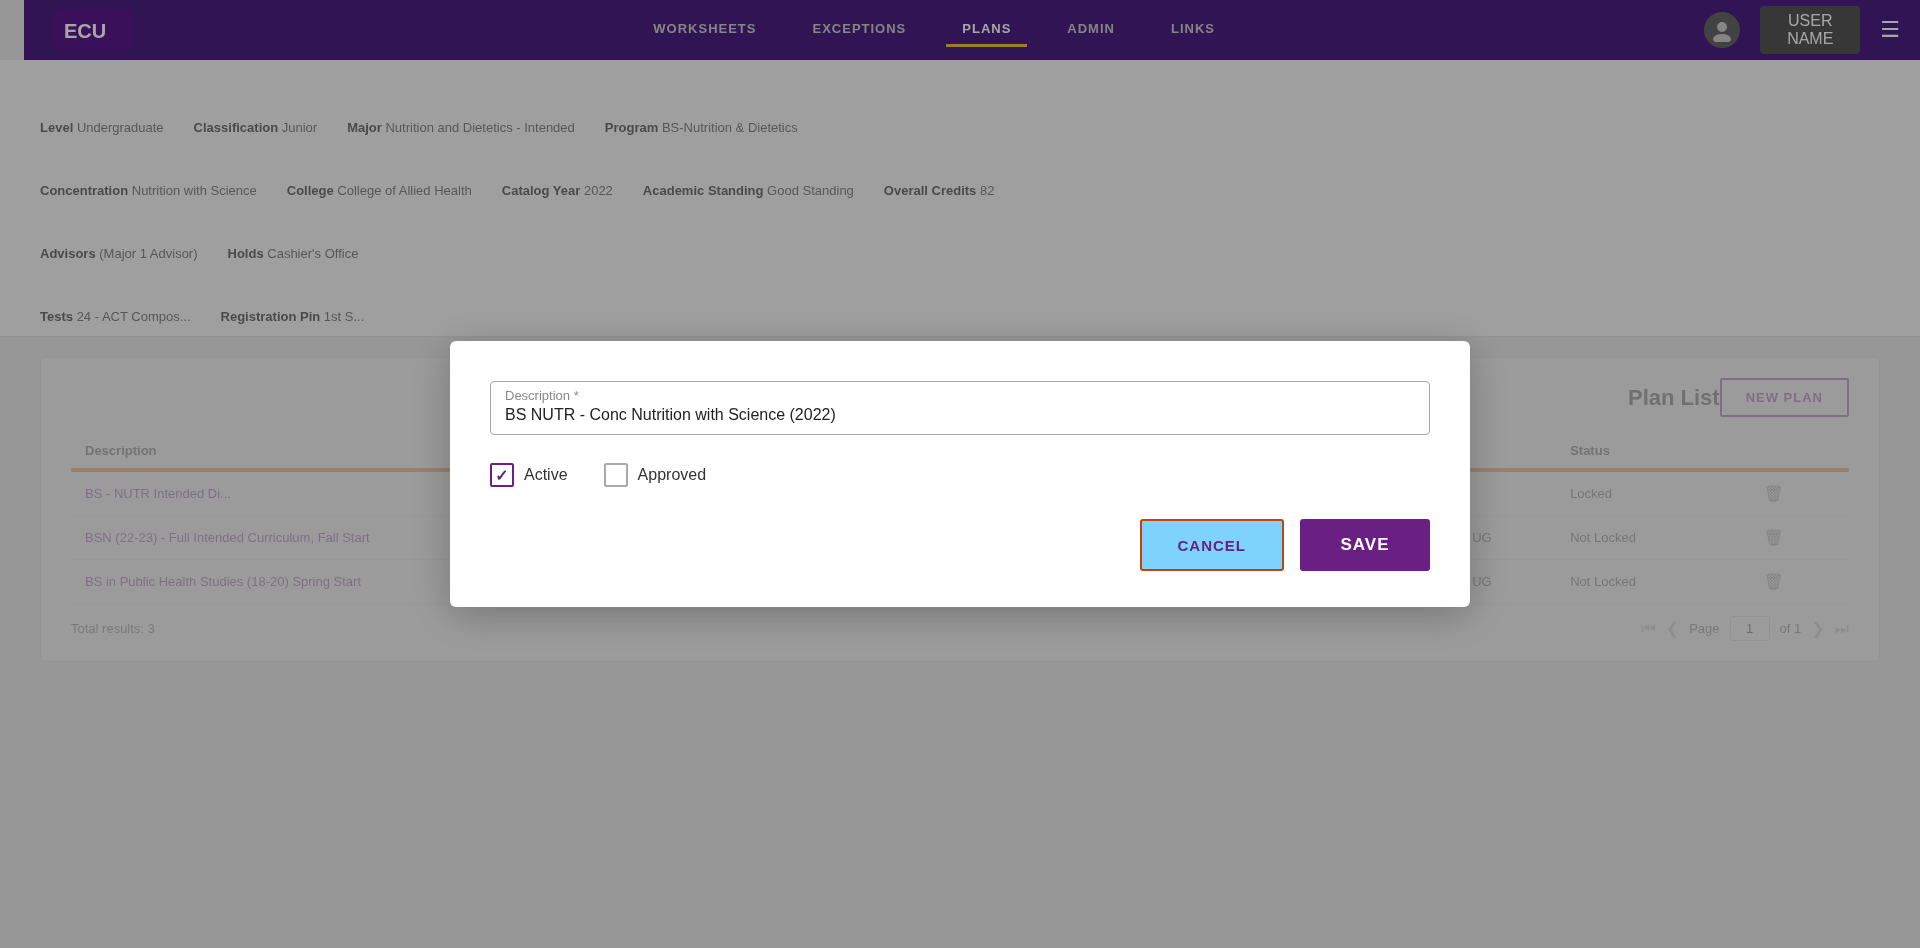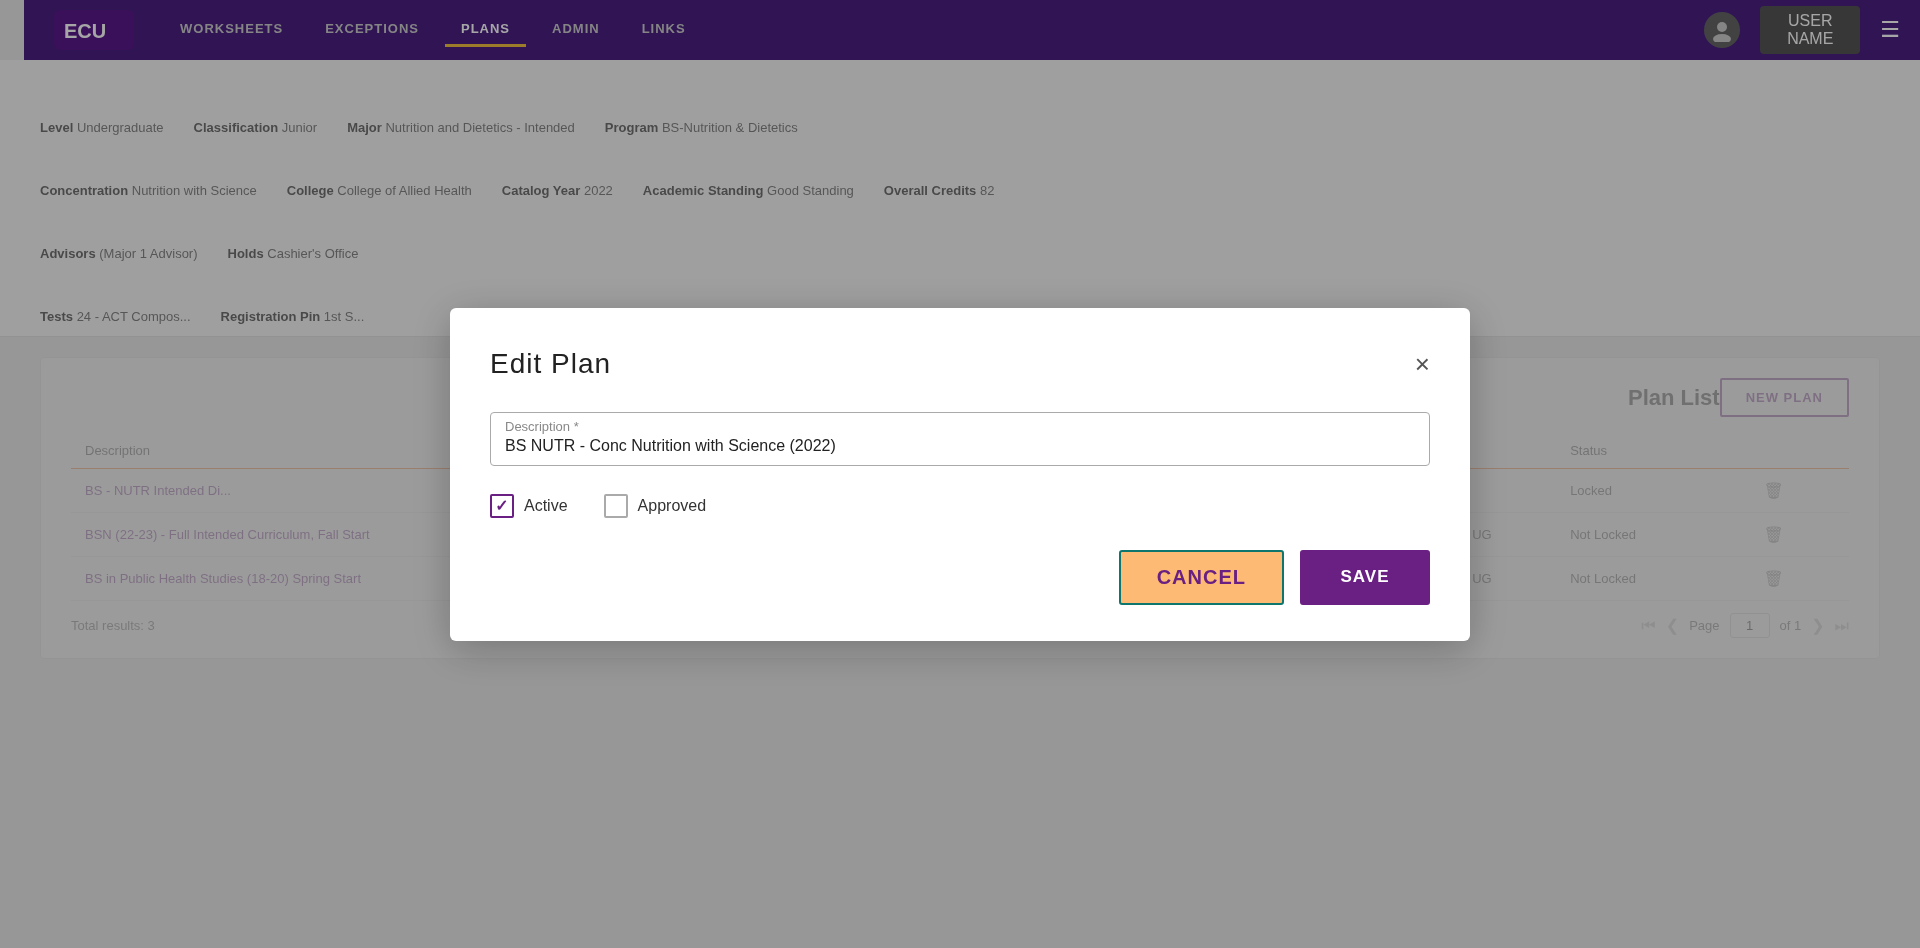--- a/index.html
+++ b/index.html
@@ -18,22 +18,23 @@
       width: 100px;
       height: 50px;
       display: flex;
       align-items: center;
       justify-content: center;
       margin-right: 20px;
     }
     .nav-logo svg { width: 80px; height: 40px; }
     .nav-links {
       display: flex;
-      gap: 10px;
+      gap: 24px;
       flex: 1;
+      justify-content: center;
     }
     .nav-link {
       color: #ccc;
       text-decoration: none;
       padding: 8px 16px;
       font-size: 13px;
       font-weight: bold;
       letter-spacing: 1px;
       cursor: pointer;
       border-bottom: 3px solid transparent;
@@ -96,21 +97,21 @@
       color: #6a2082;
       border: 2px solid #6a2082;
       padding: 10px 24px;
       font-size: 13px;
       font-weight: bold;
       letter-spacing: 1px;
       cursor: pointer;
       border-radius: 2px;
     }
     table { width: 100%; border-collapse: collapse; font-size: 13px; }
-    th { text-align: left; padding: 10px 14px; font-weight: normal; color: #333; border-bottom: 1px solid #f97316; }
+    th { text-align: left; padding: 10px 14px; font-weight: bold; color: #333; border-bottom: 4px solid #f97316; }
     td { padding: 12px 14px; border-bottom: 1px solid #eee; color: #444; }
     td a { color: #6a2082; text-decoration: none; }
     .progress-bar-container { width: 140px; height: 10px; background: #ddd; border-radius: 4px; overflow: hidden; }
     .progress-bar { height: 100%; background: #888; border-radius: 4px; }
     .pagination-row {
       display: flex;
       align-items: center;
       justify-content: space-between;
       padding: 12px 0 0;
       font-size: 13px;
@@ -200,25 +201,25 @@
     .checkbox-box.checked::after {
       content: '✓'; color: #6a2082; font-size: 16px; font-weight: bold;
     }
     .checkbox-box.unchecked { border-color: #aaa; }
     .modal-actions {
       display: flex;
       justify-content: flex-end;
       gap: 16px;
     }
     .cancel-btn {
-      background: #fdba74;
+      background: #7dd3fc;
       color: #6a2082;
-      border: 2px solid #0f766e;
+      border: 2px solid #c2410c;
       padding: 14px 36px;
-      font-size: 20px;
+      font-size: 15px;
       font-weight: bold;
       letter-spacing: 1px;
       cursor: pointer;
       border-radius: 3px;
       min-width: 130px;
     }
     .save-btn {
       background: #6a2082;
       color: #fff;
       border: 2px solid #6a2082;
@@ -364,24 +365,20 @@
         <span>of 1</span>
         <button class="pag-btn" disabled="">❯</button>
         <button class="pag-btn" disabled="">⏭</button>
       </div>
     </div>
   </div>
 </div>
 
 <div class="modal-overlay">
   <div class="modal">
-    <div class="modal-header">
-      <h2 class="modal-title">Edit  Plan</h2>
-      <button class="modal-close">×</button>
-    </div>
     <div class="modal-field">
       <div class="modal-input-wrapper">
         <span class="modal-input-label">Description *</span>
         <input class="modal-input" type="text" value="BS NUTR - Conc Nutrition with Science (2022)" style="">
       </div>
     </div>
     <div class="modal-checkboxes">
       <div class="checkbox-group">
         <div class="checkbox-box checked"></div>
         <span>Active</span>

